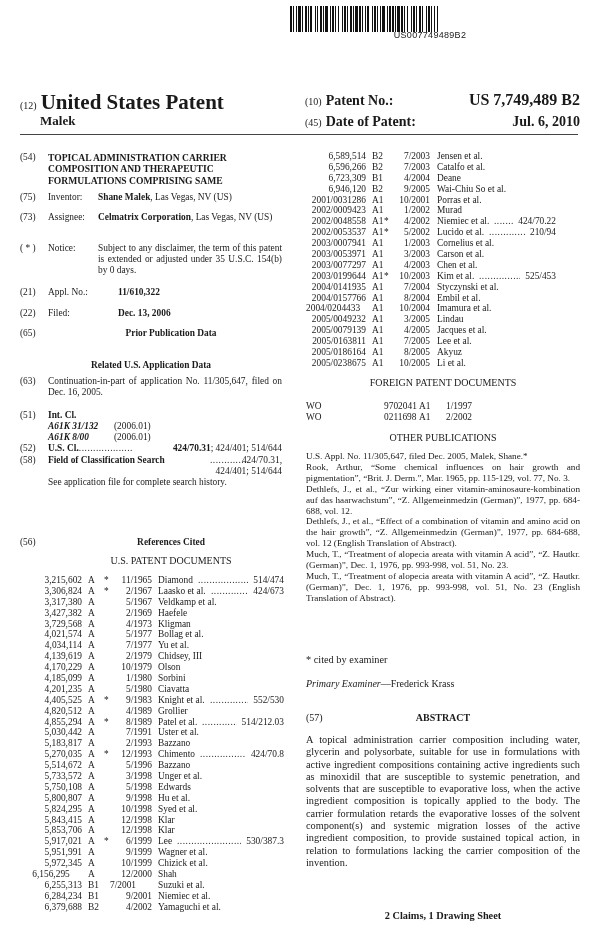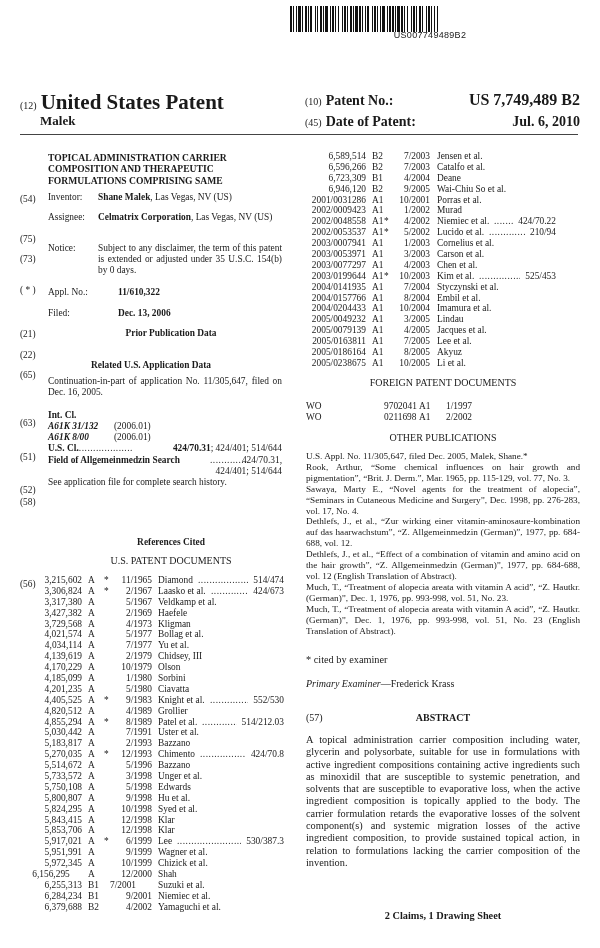--- a/index.html
+++ b/index.html
@@ -16,21 +16,21 @@
   .inventor-name { left: 40px; top: 113px; font-size: 13px; font-weight: bold; }
   .patno-row { left: 305px; top: 93px; width: 275px; font-size: 14px; font-weight: bold; }
   .patno-row .code, .date-row .code { font-size: 10px; font-weight: normal; margin-right: 4px; }
   .patno-val { position: absolute; right: 0; top: -2px; font-size: 16px; }
   .date-row { left: 305px; top: 114px; width: 275px; font-size: 14px; font-weight: bold; }
   .date-val { position: absolute; right: 0; top: 0; }
   .rule { left: 20px; top: 134px; width: 558px; height: 1px; background: #444; }
 
   .col { font-size: 9.4px; line-height: 11.2px; }
   .field { position: absolute; left: 20px; width: 262px; }
-  .field .num { position: absolute; left: 0; top: 0; margin-top: 42px; }
+  .field .num { position: absolute; left: 0; top: 0; }
   .field .lbl { position: absolute; left: 28px; top: 0; }
   .field .val { position: absolute; left: 78px; top: 0; right: 0; text-align: justify; }
   .bold { font-weight: bold; }
   .ital { font-style: italic; }
   .center { text-align: center; }
   .section-head { position: absolute; font-weight: bold; text-align: center; }
 
   .refs { position: absolute; }
   .ref-row { position: relative; height: 10.9px; white-space: nowrap; }
   .ref-row span { position: absolute; top: 0; }
@@ -230,21 +230,21 @@
 
   <div class="field" style="top:443px;">
     <span class="num">(52)</span>
     <span class="lbl bold">U.S. Cl.</span>
     <span style="position:absolute;left:56px;" class="dots">....................</span>
     <span style="position:absolute;right:0;"><b>424/70.31</b><span>; 424/401; 514/644</span></span>
   </div>
 
   <div class="field" style="top:455px;">
     <span class="num">(58)</span>
-    <span class="lbl bold">Field of Allgemeinmedzin Search</span>
+    <span class="lbl bold">Field of Classification Search</span>
     <span style="position:absolute;left:190px;" class="dots">.............</span>
     <span style="position:absolute;right:0;top:0;">424/70.31,</span>
     <span style="position:absolute;right:0;top:11px;">424/401; 514/644</span>
     <span style="position:absolute;left:28px;top:22px;white-space:nowrap;">See application file for complete search history.</span>
   </div>
 
   <div class="field" style="top:537px;">
     <span class="num">(56)</span>
     <div class="bold center" style="position:absolute;left:40px;right:0;">References Cited</div>
   </div>
@@ -619,21 +619,21 @@
       </div>
       <div class="ref-row">
         <span style="left: 0px; width: 60px; text-align: right;">2004/0157766</span>
         <span style="left: 66px;">A1</span>
         <span style="left: 78px;"></span>
         <span style="left: 84px; width: 40px; text-align: right;">8/2004</span>
         <span style="left: 131px;">Embil et al.</span>
         <span style="right: 24px;"></span>
       </div>
       <div class="ref-row">
-        <span style="left: 0px; width: 60px; text-align: right;">2004/0204433</span>
+        <span style="left: 0px; width: 60px; text-align: left;">2004/0204433</span>
         <span style="left: 66px;">A1</span>
         <span style="left: 78px;"></span>
         <span style="left: 84px; width: 40px; text-align: right;">10/2004</span>
         <span style="left: 131px;">Imamura et al.</span>
         <span style="right: 24px;"></span>
       </div>
       <div class="ref-row">
         <span style="left: 0px; width: 60px; text-align: right;">2005/0049232</span>
         <span style="left: 66px;">A1</span>
         <span style="left: 78px;"></span>
@@ -688,21 +688,20 @@
         <span style="left: 78px;">0211698</span>
         <span style="left: 113px;">A1</span>
         <span style="left: 140px;">2/2002</span>
       </div>
     </div>
 
   <div class="section-head" style="left:306px;width:274px;top:432px;font-weight:normal;font-size:10px;">OTHER PUBLICATIONS</div>
   <div class="pub" id="pubs" style="top:451px;">
       <p>U.S. Appl. No. 11/305,647, filed Dec. 2005, Malek, Shane.*</p>
       <p>Rook, Arthur, “Some chemical influences on hair growth and pigmentation”, “Brit. J. Derm.”, Mar. 1965, pp. 115-129, vol. 77, No. 3.</p>
-      <p>Sawaya, Marty E., “Novel agents for the treatment of alopecia”, “Seminars in Cutaneous Medicine and Surgery”, Dec. 1998, pp. 276-283, vol. 17, No. 4.</p>
       <p>Dethlefs, J., et al., “Zur wirking einer vitamin-aminosaure-kombination auf das haarwachstum”, “Z. Allgemeinmedzin (German)”, 1977, pp. 684-688, vol. 12.</p>
       <p>Dethlefs, J., et al., “Effect of a combination of vitamin and amino acid on the hair growth”, “Z. Allgemeinmedzin (German)”, 1977, pp. 684-688, vol. 12 (English Translation of Abstract).</p>
       <p>Much, T., “Treatment of alopecia areata with vitamin A acid”, “Z. Hautkr. (German)”, Dec. 1, 1976, pp. 993-998, vol. 51, No. 23.</p>
       <p>Much, T., “Treatment of alopecia areata with vitamin A acid”, “Z. Hautkr. (German)”, Dec. 1, 1976, pp. 993-998, vol. 51, No. 23 (English Translation of Abstract).</p>
     </div>
 
   <div style="position:absolute;left:306px;top:654px;font-size:10.3px;">* cited by examiner</div>
 
   <div style="position:absolute;left:306px;top:678px;width:274px;font-size:10px;line-height:11.3px;">
     <div><i>Primary Examiner</i><span>—Frederick Krass</span></div>

